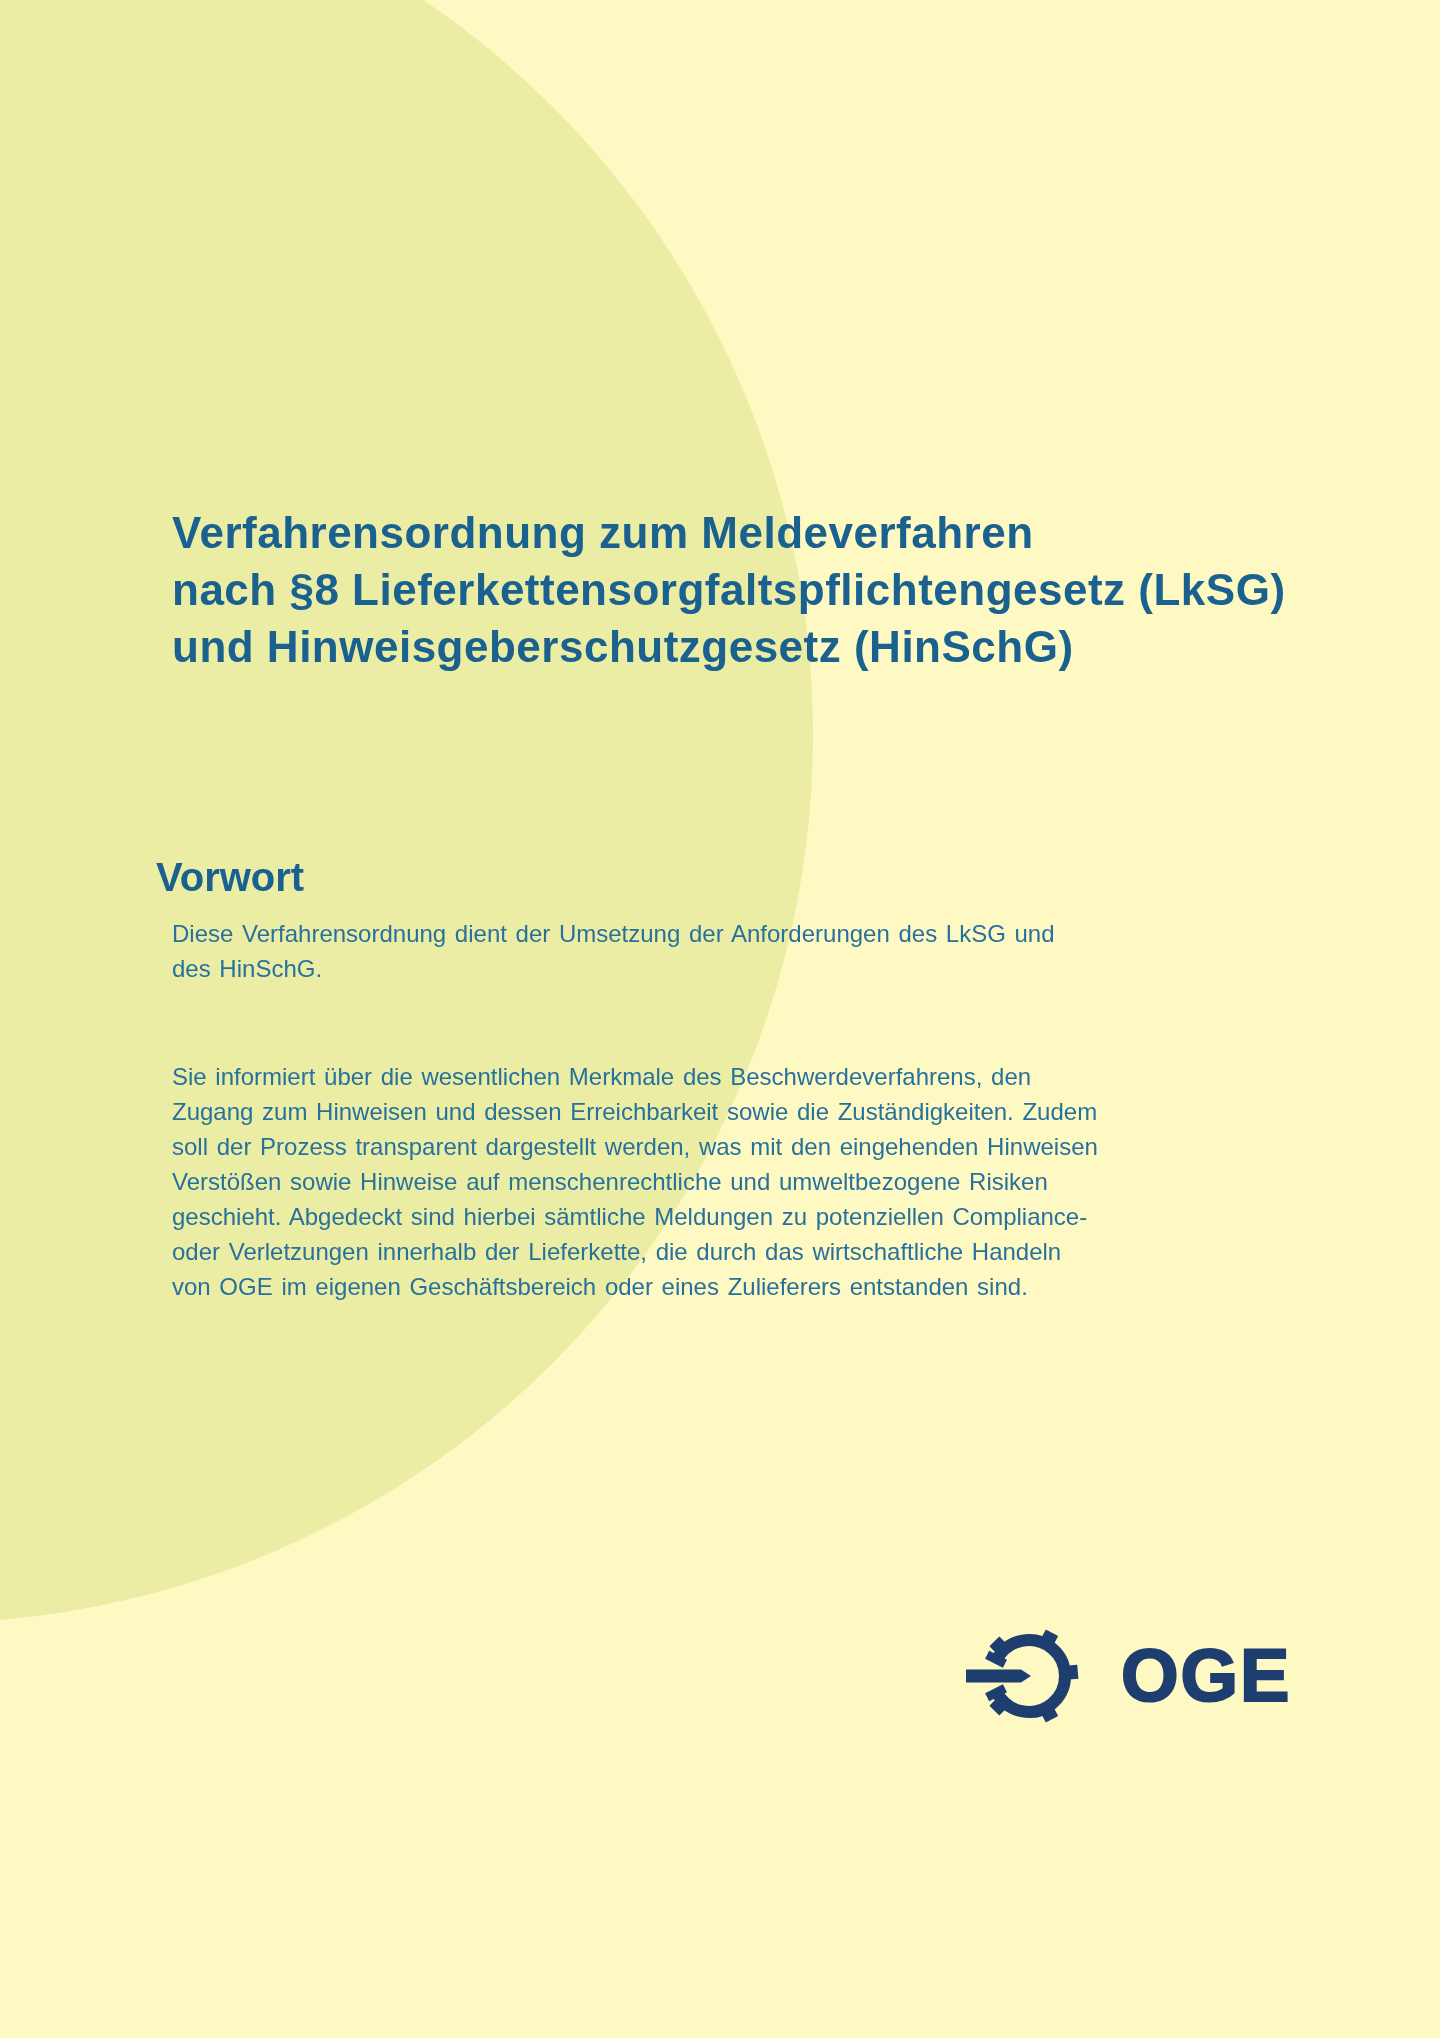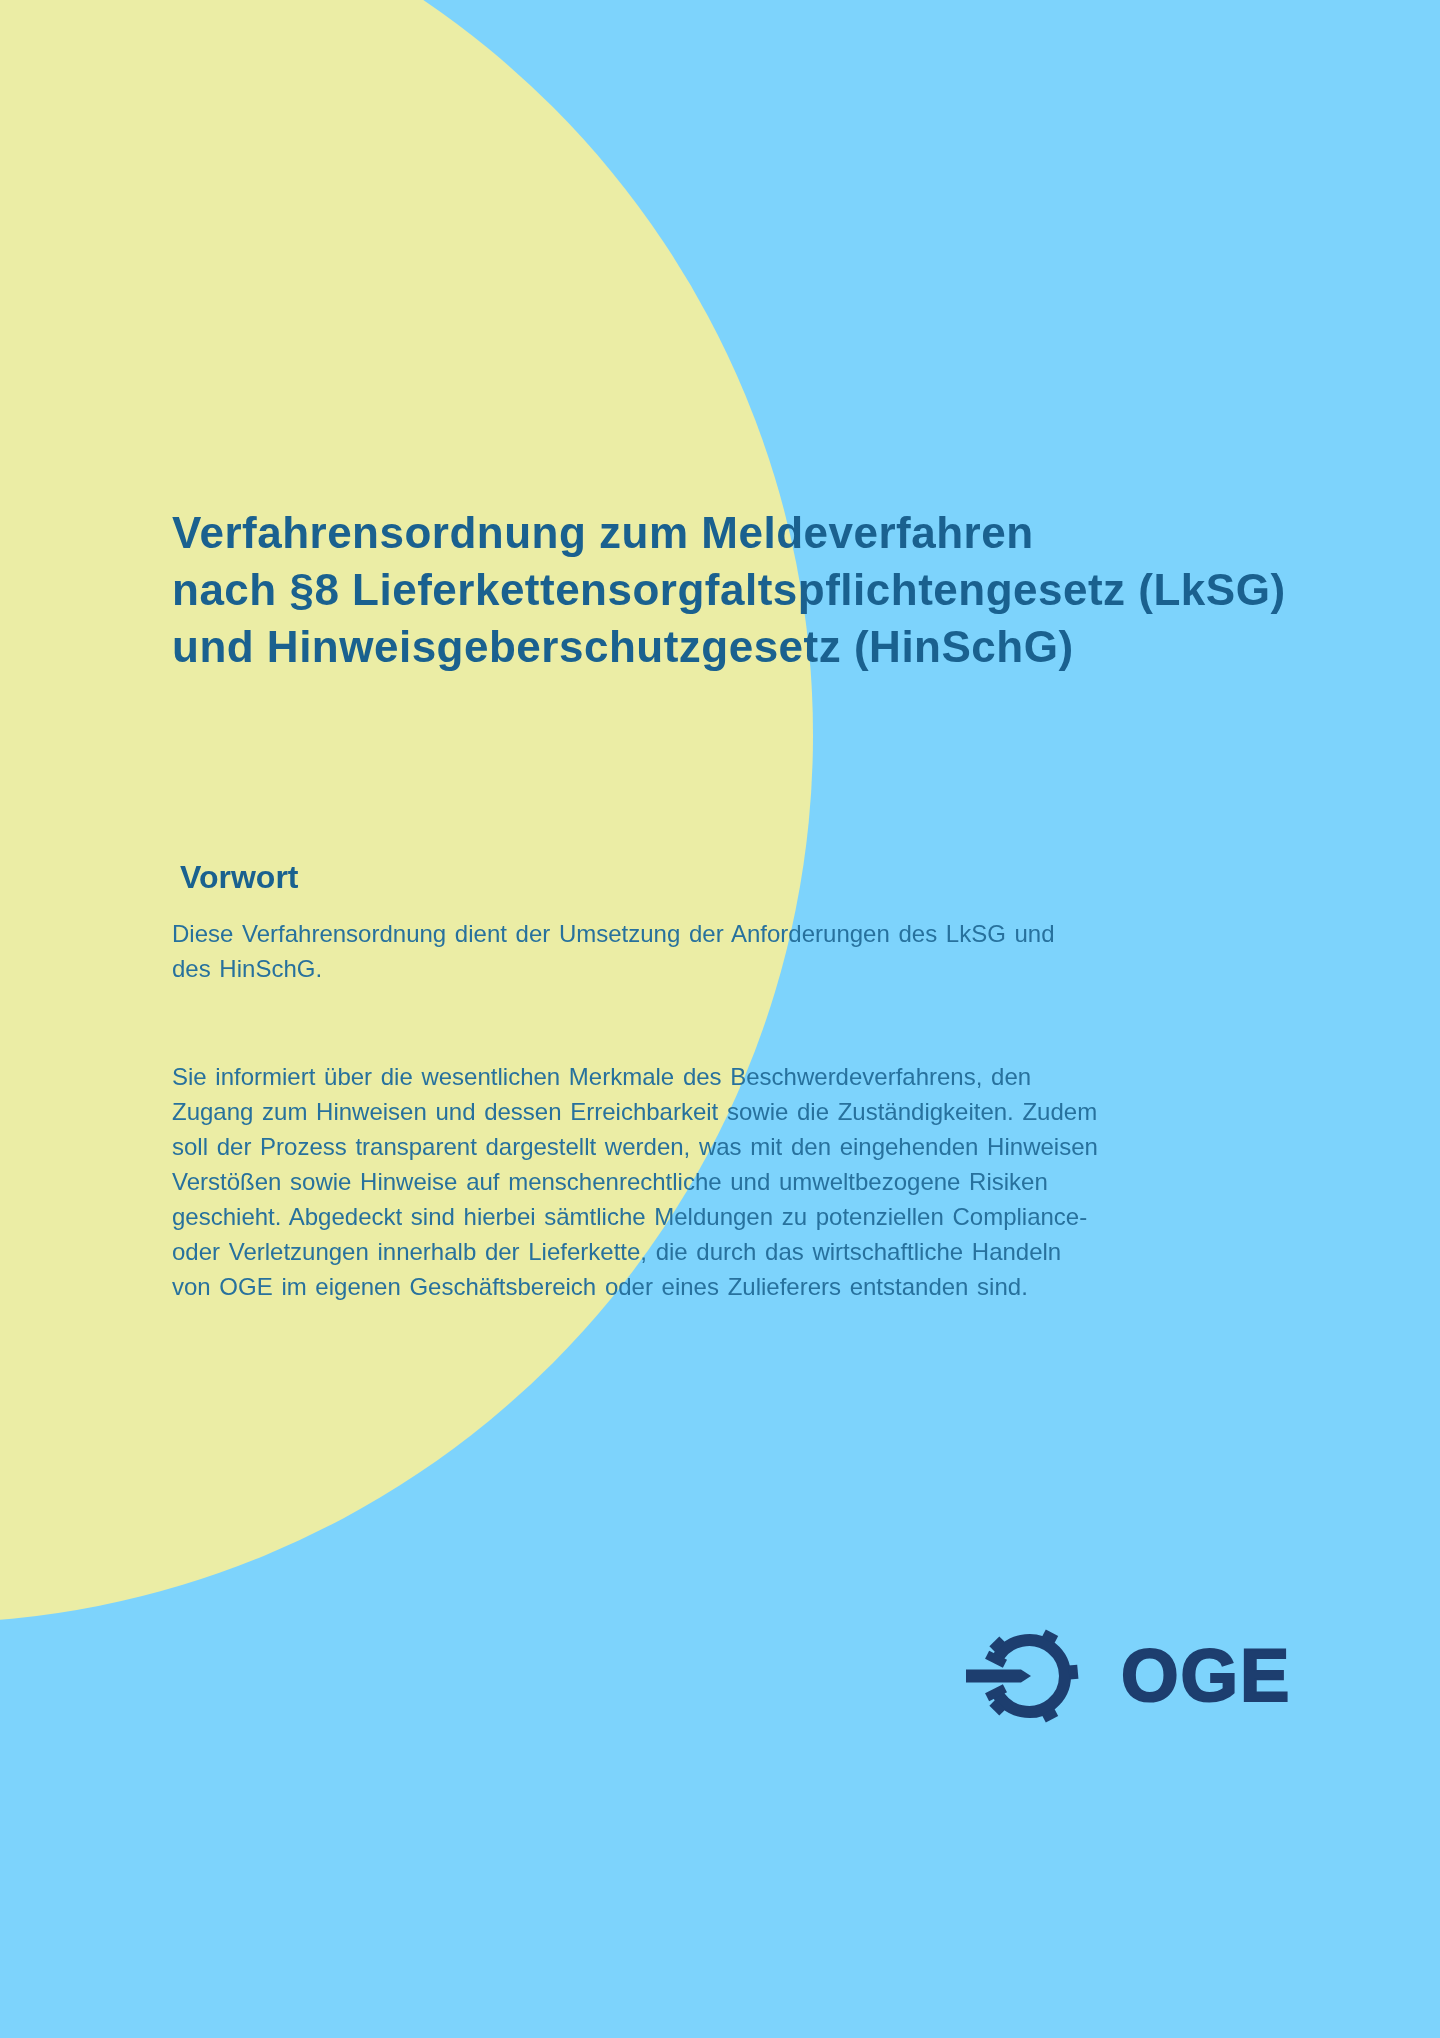--- a/index.html
+++ b/index.html
@@ -4,21 +4,21 @@
 <style>
   html, body {
     margin: 0;
     padding: 0;
     background: #ffffff;
   }
   #page {
     position: relative;
     width: 1440px;
     height: 2038px;
-    background: #7dd3fc;
+    background: #fef9c3;
     overflow: hidden;
     font-family: "Liberation Sans", sans-serif;
   }
   #decor-svg {
     position: absolute;
     left: 0; top: 0;
     width: 1440px;
     height: 2038px;
     display: block;
   }
@@ -29,24 +29,24 @@
     width: 1180px;
     color: #1a618f;
     font-size: 44px;
     line-height: 57px;
     font-weight: bold;
     letter-spacing: 0.5px;
     white-space: nowrap;
   }
   .section-heading {
     position: absolute;
-    left: 180px;
+    left: 156px;
     top: 859px;
     color: #1a618f;
-    font-size: 32px;
+    font-size: 40px;
     line-height: 36px;
     font-weight: bold;
     white-space: nowrap;
   }
   .body-par {
     position: absolute;
     left: 172px;
     color: #27719d;
     font-size: 24px;
     line-height: 35px;

